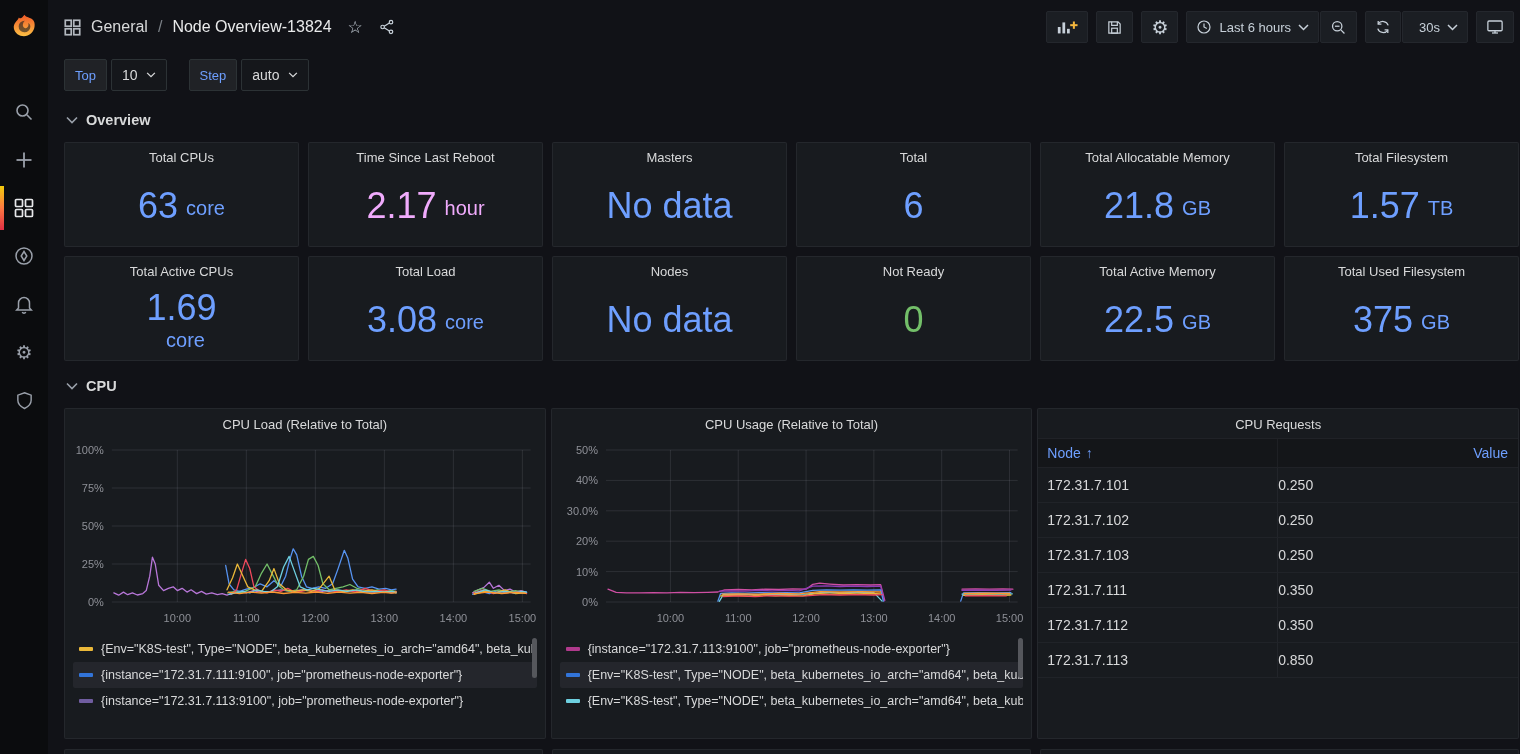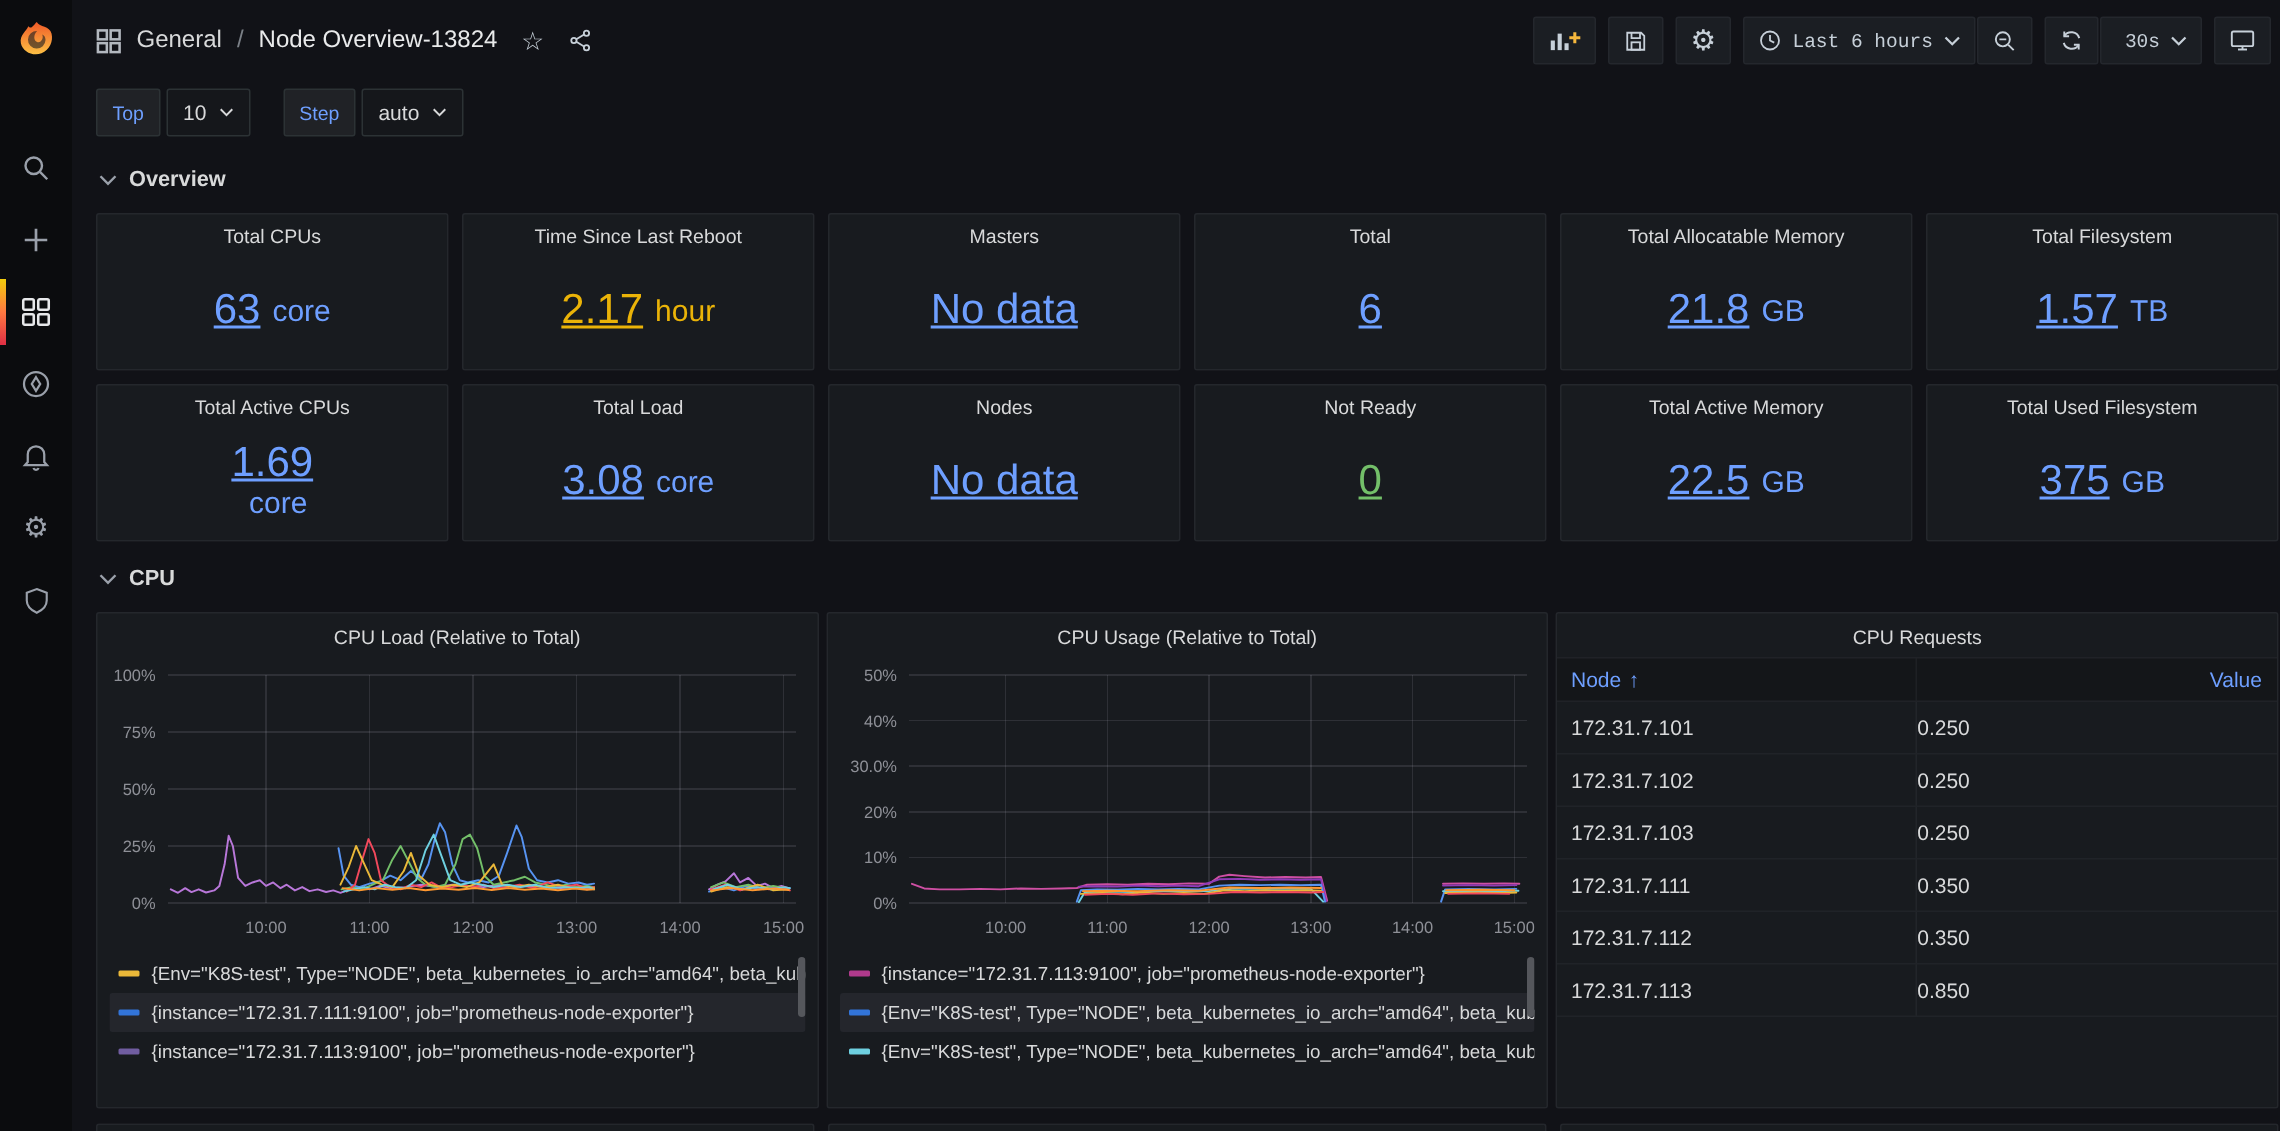--- a/index.html
+++ b/index.html
@@ -24,21 +24,21 @@
   .crumb-icon { color:#b3b8bf; display:flex; }
   .crumb-section { color:#d8d9da; cursor:pointer; }
   .crumb-sep { color:#7b8087; }
   .crumb-title { color:#e9eaeb; cursor:pointer; }
   .nav-mini { color:#c7d0d9; font-size:17px; margin-left:6px; cursor:pointer; display:flex; align-items:center; }
 
   .nav-actions { display:flex; align-items:center; gap:8px; }
   .btn { height:32px; background:#1b1e23; border:1px solid #24272d; border-radius:2px;
     color:#c7d0d9; display:flex; align-items:center; justify-content:center; padding:0 9px;
     font-size:13px; font-weight:500; cursor:pointer; }
-  .btn-group { display:flex; gap:1px;font-family:Liberation Mono, monospace; }
+  .btn-group { display:flex; gap:1px; }
   .btn .lbl { margin:0 7px; }
 
   
   .submenu { display:flex; align-items:center; gap:4px; padding:5px 0 7px 16px; }
   .var-label { height:32px; display:flex; align-items:center; padding:0 10px; background:#202226;
     border:1px solid #2c3235; border-radius:2px; color:#6e9fff; font-size:13px; font-weight:500; cursor:default; }
   .var-value { height:32px; display:flex; align-items:center; gap:8px; padding:0 10px; background:#15171b;
     border:1px solid #2c3235; border-radius:2px; color:#d8d9da; font-size:14px; cursor:pointer; }
   .var-gap { width:14px; }
 
@@ -46,21 +46,21 @@
   .content { padding:0 1px 0 16px; }
   .section-head { display:flex; align-items:center; gap:8px; height:20px; margin:12px 0 12px 2px;
     font-size:14.5px; font-weight:700; color:#d8d9da; cursor:pointer; }
   .section-head svg { color:#9aa0aa; }
 
   .stats-grid { display:grid; grid-template-columns:repeat(6,1fr); gap:9px 9px; }
   .panel { background:#181b1f; border:1px solid rgba(204,204,220,0.07); border-radius:2px; }
   .stat { height:105px; display:flex; flex-direction:column; }
   .panel-title { text-align:center; font-size:13px; font-weight:500; color:#d8d9da; padding-top:7px; cursor:pointer; white-space:nowrap; overflow:hidden; }
   .stat-value { flex:1; display:flex; align-items:center; justify-content:center; }
-  .stat-value .num { font-size:28px; font-weight:500; line-height:1;text-decoration:underline; }
+  .stat-value .num { font-size:36px; font-weight:500; line-height:1; }
   .stat-value .unit { font-size:20px; font-weight:500; margin-left:8px; transform:translateY(3px); }
 
   .cpu-row { display:grid; grid-template-columns:repeat(3,1fr); gap:5px; margin-top:2px; }
   .ts-panel { height:331px; position:relative; overflow:hidden; }
   .ts-panel .panel-title { padding-top:8px; }
   .chart-wrap { padding:0 8px; }
   svg.ts-chart { display:block; width:100%; height:196px; }
   .tick { fill:#8e9097; font-size:11px; font-family:"Liberation Sans",sans-serif; }
   .xlab { text-anchor:middle; }
   .ylab { text-anchor:end; }
@@ -307,21 +307,21 @@
     <div class="stats-grid">
         <div class="panel stat">
           <div class="panel-title">Total CPUs</div>
           <div class="stat-value" style="color: rgb(110, 159, 255);">
             <span class="num">63</span>
             <span class="unit">core</span>
           </div>
         </div>
         <div class="panel stat">
           <div class="panel-title">Time Since Last Reboot</div>
-          <div class="stat-value" style="color: #eab308;">
+          <div class="stat-value" style="color: #f0abfc;">
             <span class="num">2.17</span>
             <span class="unit">hour</span>
           </div>
         </div>
         <div class="panel stat">
           <div class="panel-title">Masters</div>
           <div class="stat-value" style="color: rgb(110, 159, 255);">
             <span class="num">No data</span>
           </div>
         </div>

